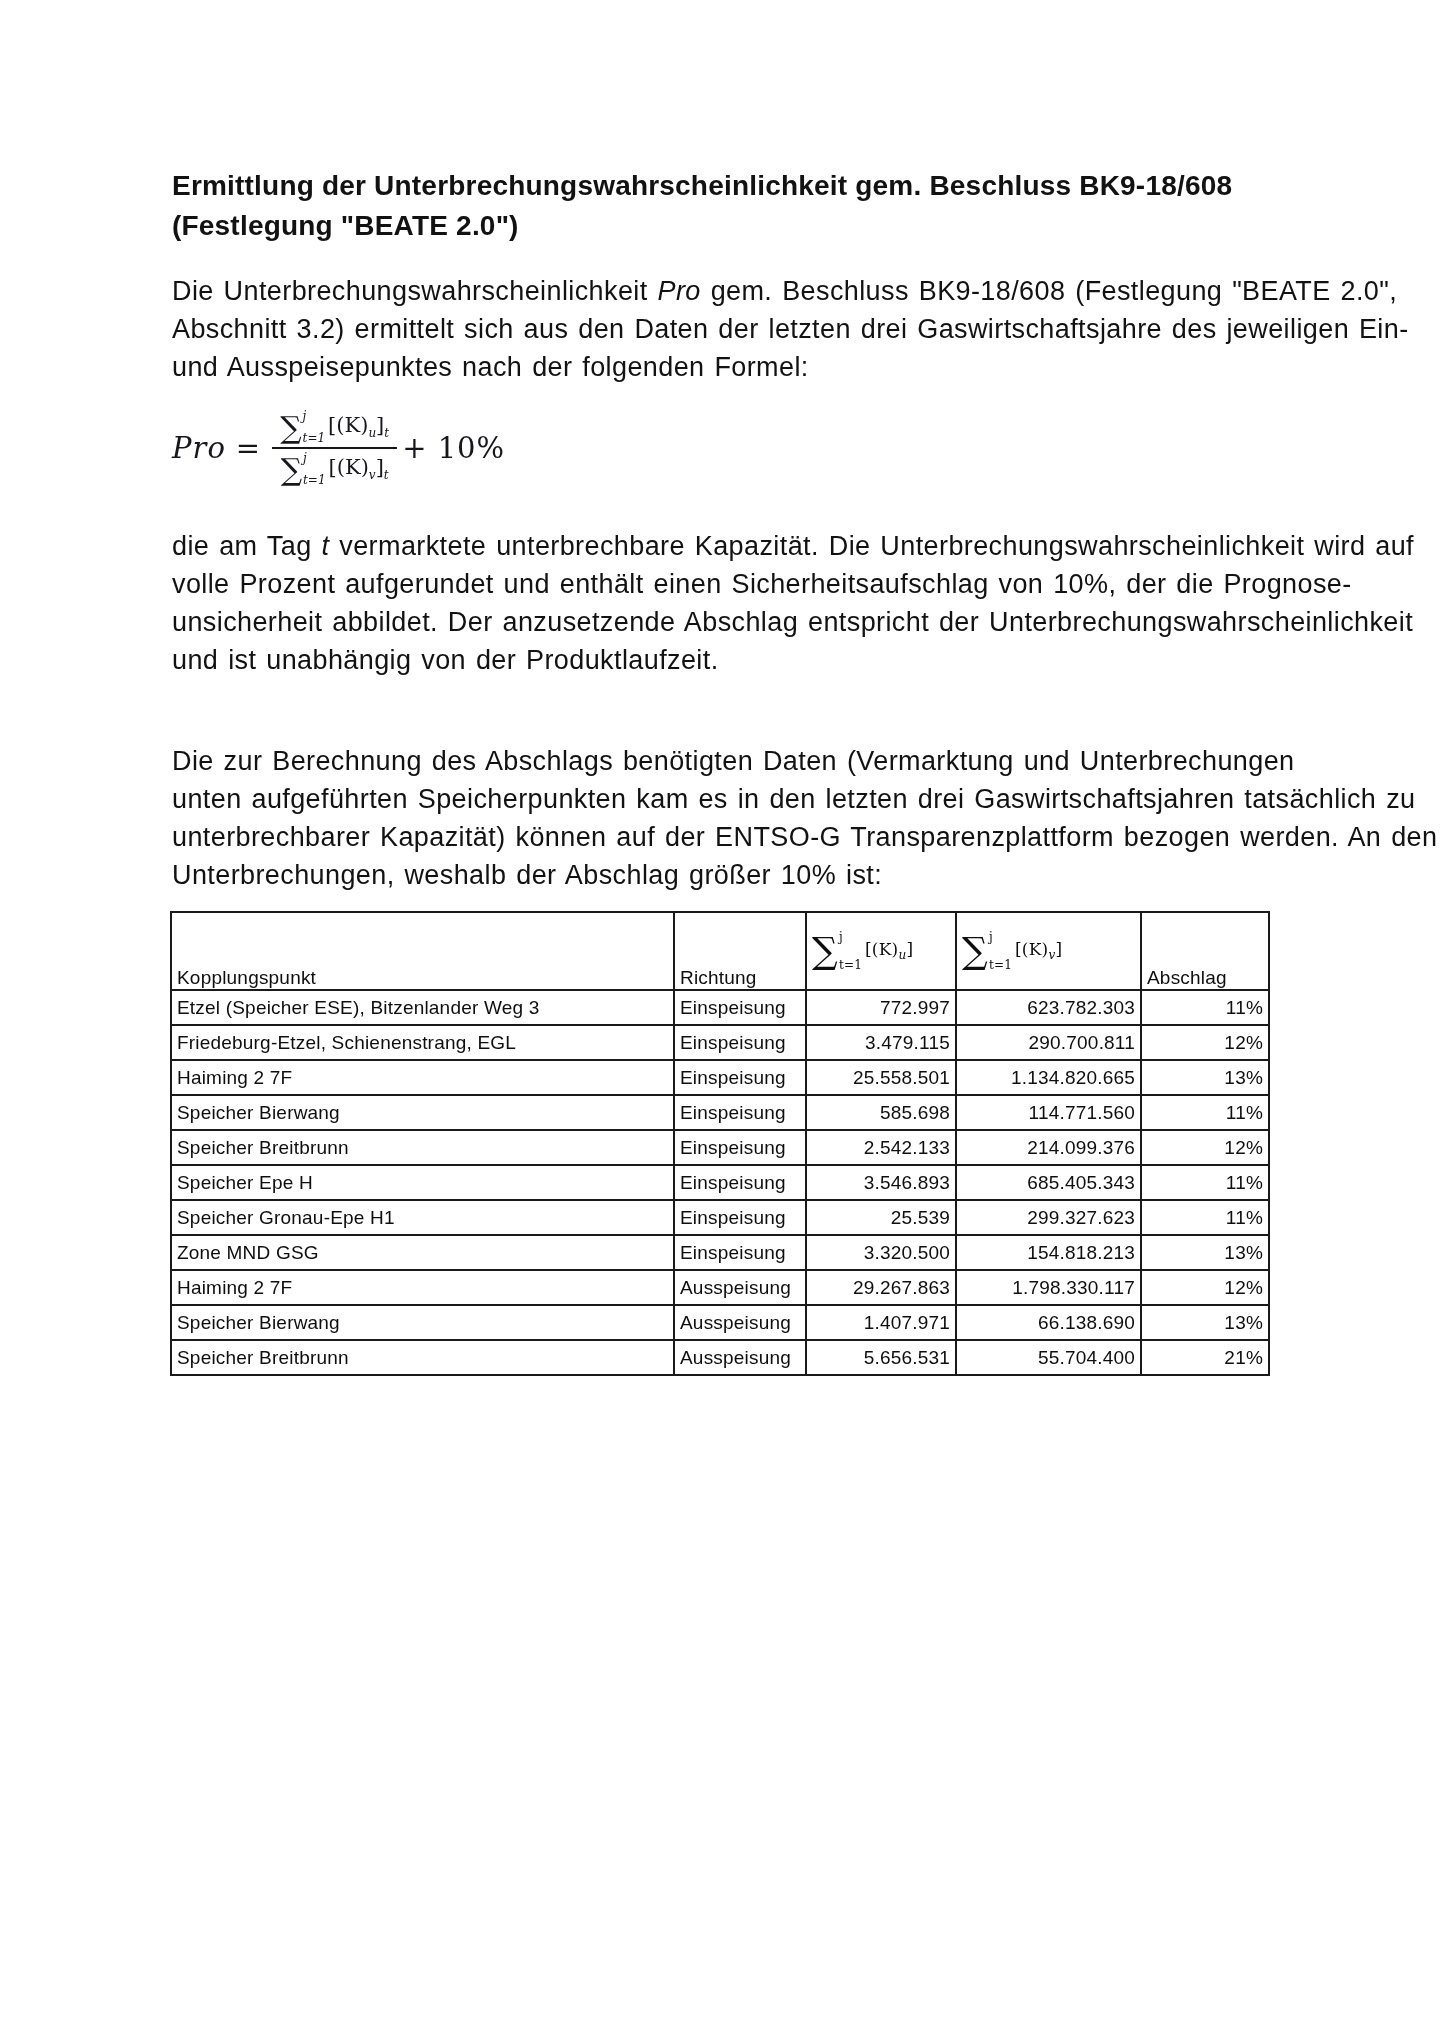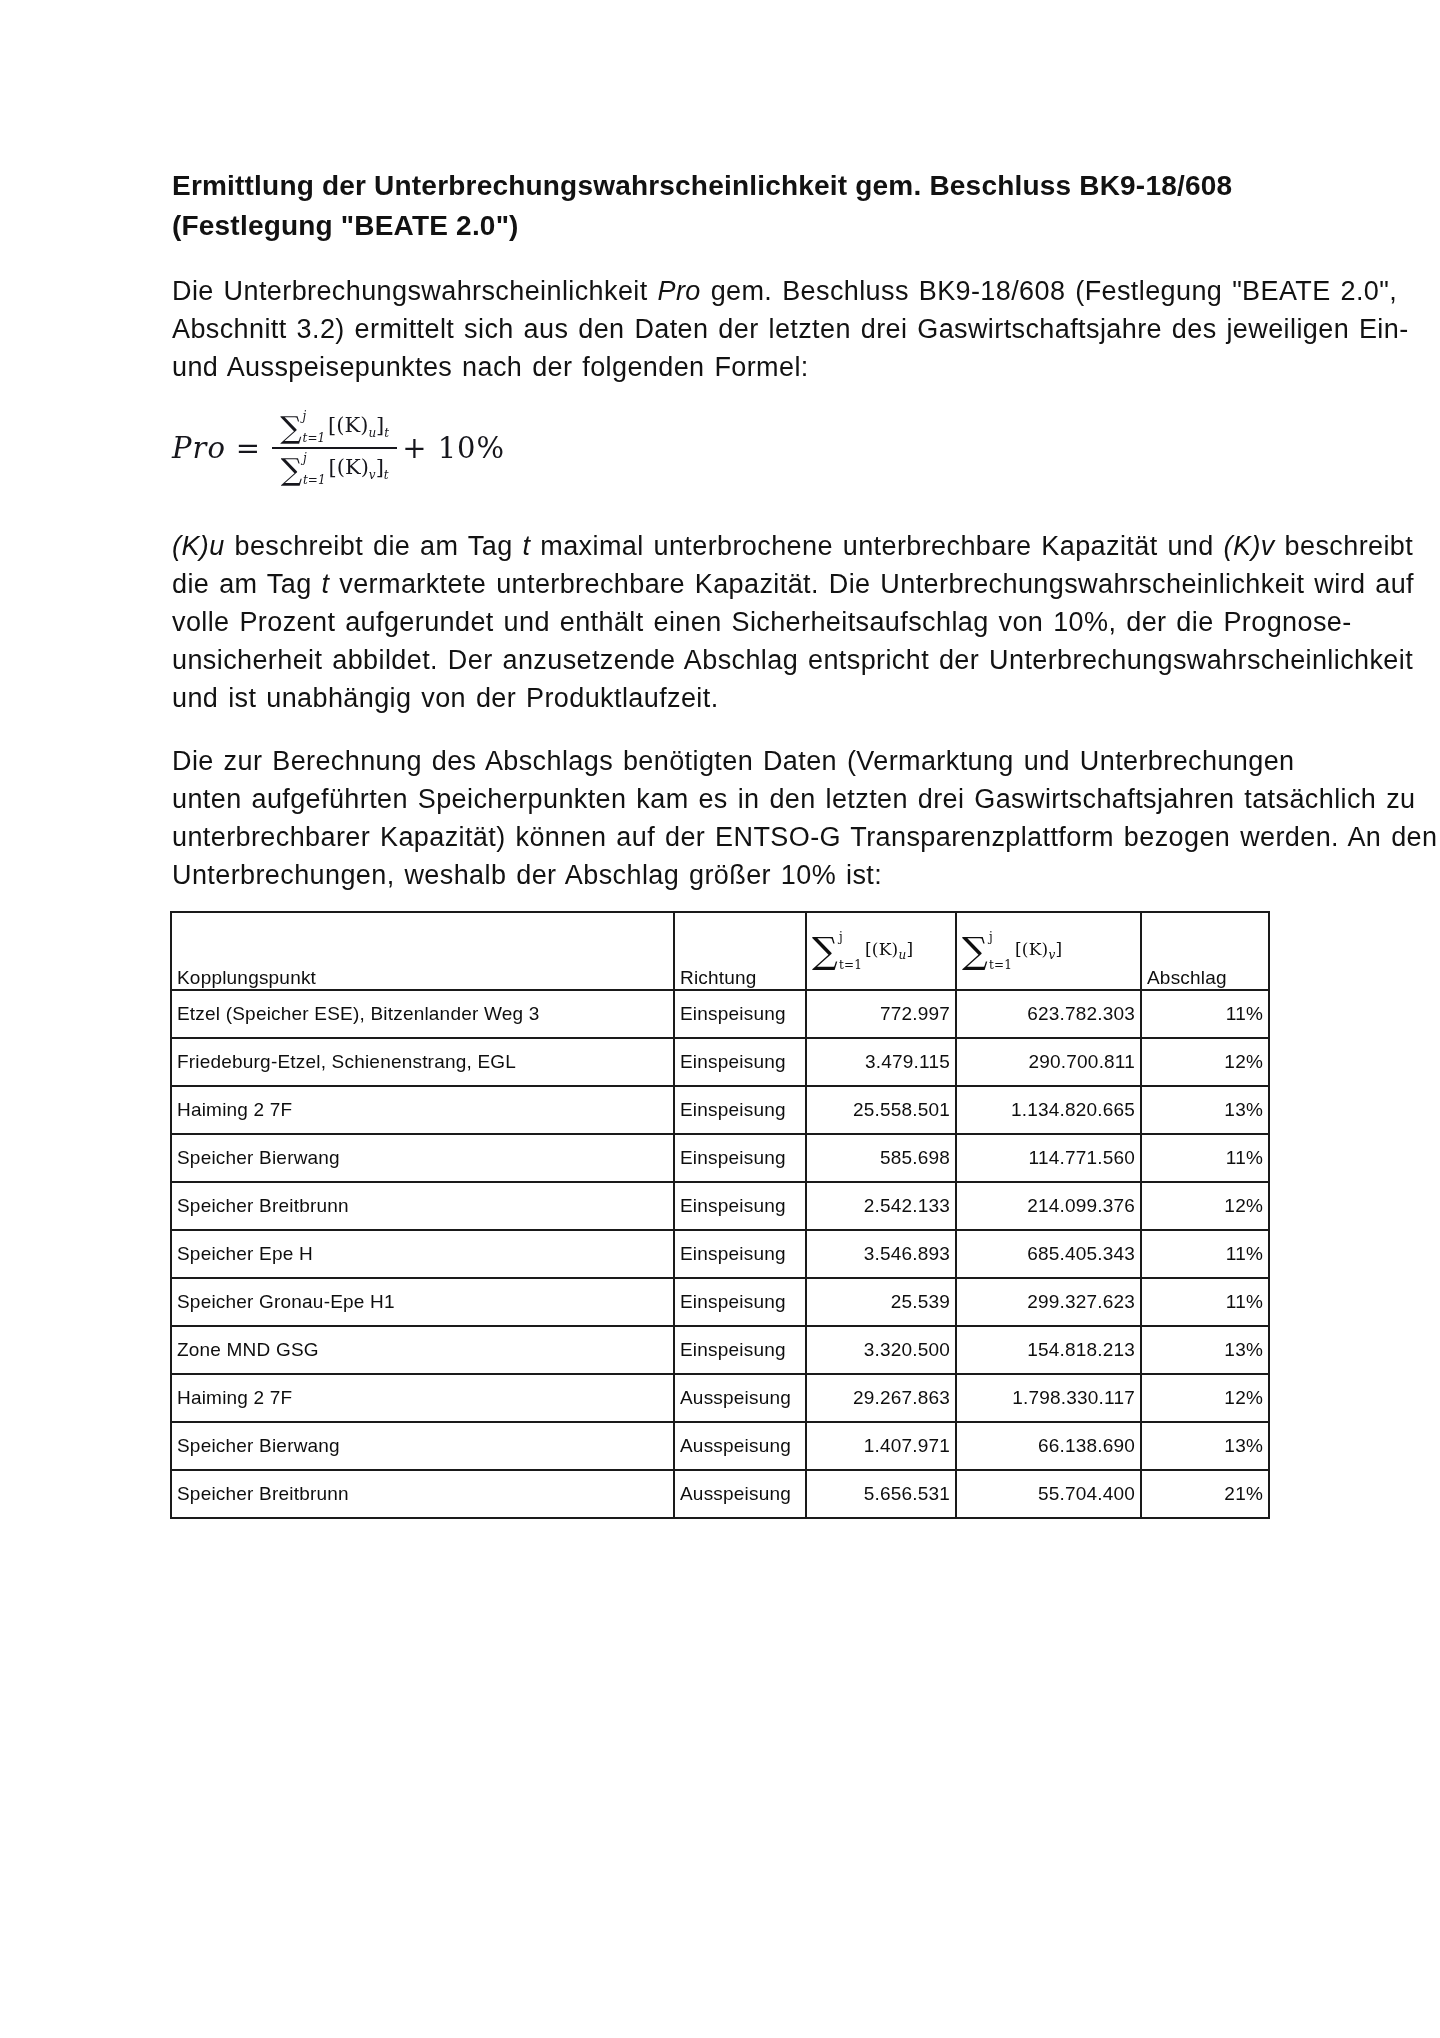--- a/index.html
+++ b/index.html
@@ -59,21 +59,21 @@
   table.data-table col.w0 { width:503px; }
   table.data-table col.w1 { width:132px; }
   table.data-table col.w2 { width:150px; }
   table.data-table col.w3 { width:185px; }
   table.data-table col.w4 { width:128px; }
   table.data-table th, table.data-table td {
     border:2px solid #1a1a1a; padding:0 5px; overflow:hidden; white-space:nowrap;
   }
   table.data-table th { font-weight:400; text-align:left; }
   thead tr { height:78px; }
-  tbody tr { height:48px; }
+  tbody tr { height:35px; }
   th.lbl { vertical-align:bottom; padding-bottom:3px; }
   th.fml { vertical-align:middle; padding-top:2px; }
   th .mrow { font-family:"DejaVu Serif", serif; font-size:17px; }
   th .s-sigma { font-size:36px; }
   th .s-lims { height:40px; font-size:12px; }
   tbody td.c0 { text-align:left; }
   tbody td.c1 { text-align:left; }
   tbody td.c2, tbody td.c3, tbody td.c4 { text-align:right; }
 </style>
 </head>
@@ -114,21 +114,20 @@
             <span>t=1</span>
           </span>
         </span>
         <span class="m-body"><span class="br">[(K)</span><sub>v</sub><span class="br">]</span><sub>t</sub></span>
       </span>
     </span>
     <span class="f-tail">+ 10%</span>
   </div>
 
   <div class="para p2">
-      <div class="line"><span class="it">(K)u</span><span class=""> beschreibt die am Tag </span><span class="it">t</span><span class=""> maximal unterbrochene unterbrechbare Kapazität und </span><span class="it">(K)v</span><span class=""> beschreibt</span></div>
       <div class="line"><span class="">die am Tag </span><span class="it">t</span><span class=""> vermarktete unterbrechbare Kapazität. Die Unterbrechungswahrscheinlichkeit wird auf</span></div>
       <div class="line"><span class="">volle Prozent aufgerundet und enthält einen Sicherheitsaufschlag von 10%, der die Prognose-</span></div>
       <div class="line"><span class="">unsicherheit abbildet. Der anzusetzende Abschlag entspricht der Unterbrechungswahrscheinlichkeit</span></div>
       <div class="line"><span class="">und ist unabhängig von der Produktlaufzeit.</span></div>
     </div>
 
   <div class="para p3">
       <div class="line"><span class="">Die zur Berechnung des Abschlags benötigten Daten (Vermarktung und Unterbrechungen</span></div>
       <div class="line"><span class="">unten aufgeführten Speicherpunkten kam es in den letzten drei Gaswirtschaftsjahren tatsächlich zu</span></div>
       <div class="line"><span class="">unterbrechbarer Kapazität) können auf der ENTSO-G Transparenzplattform bezogen werden. An den</span></div>

